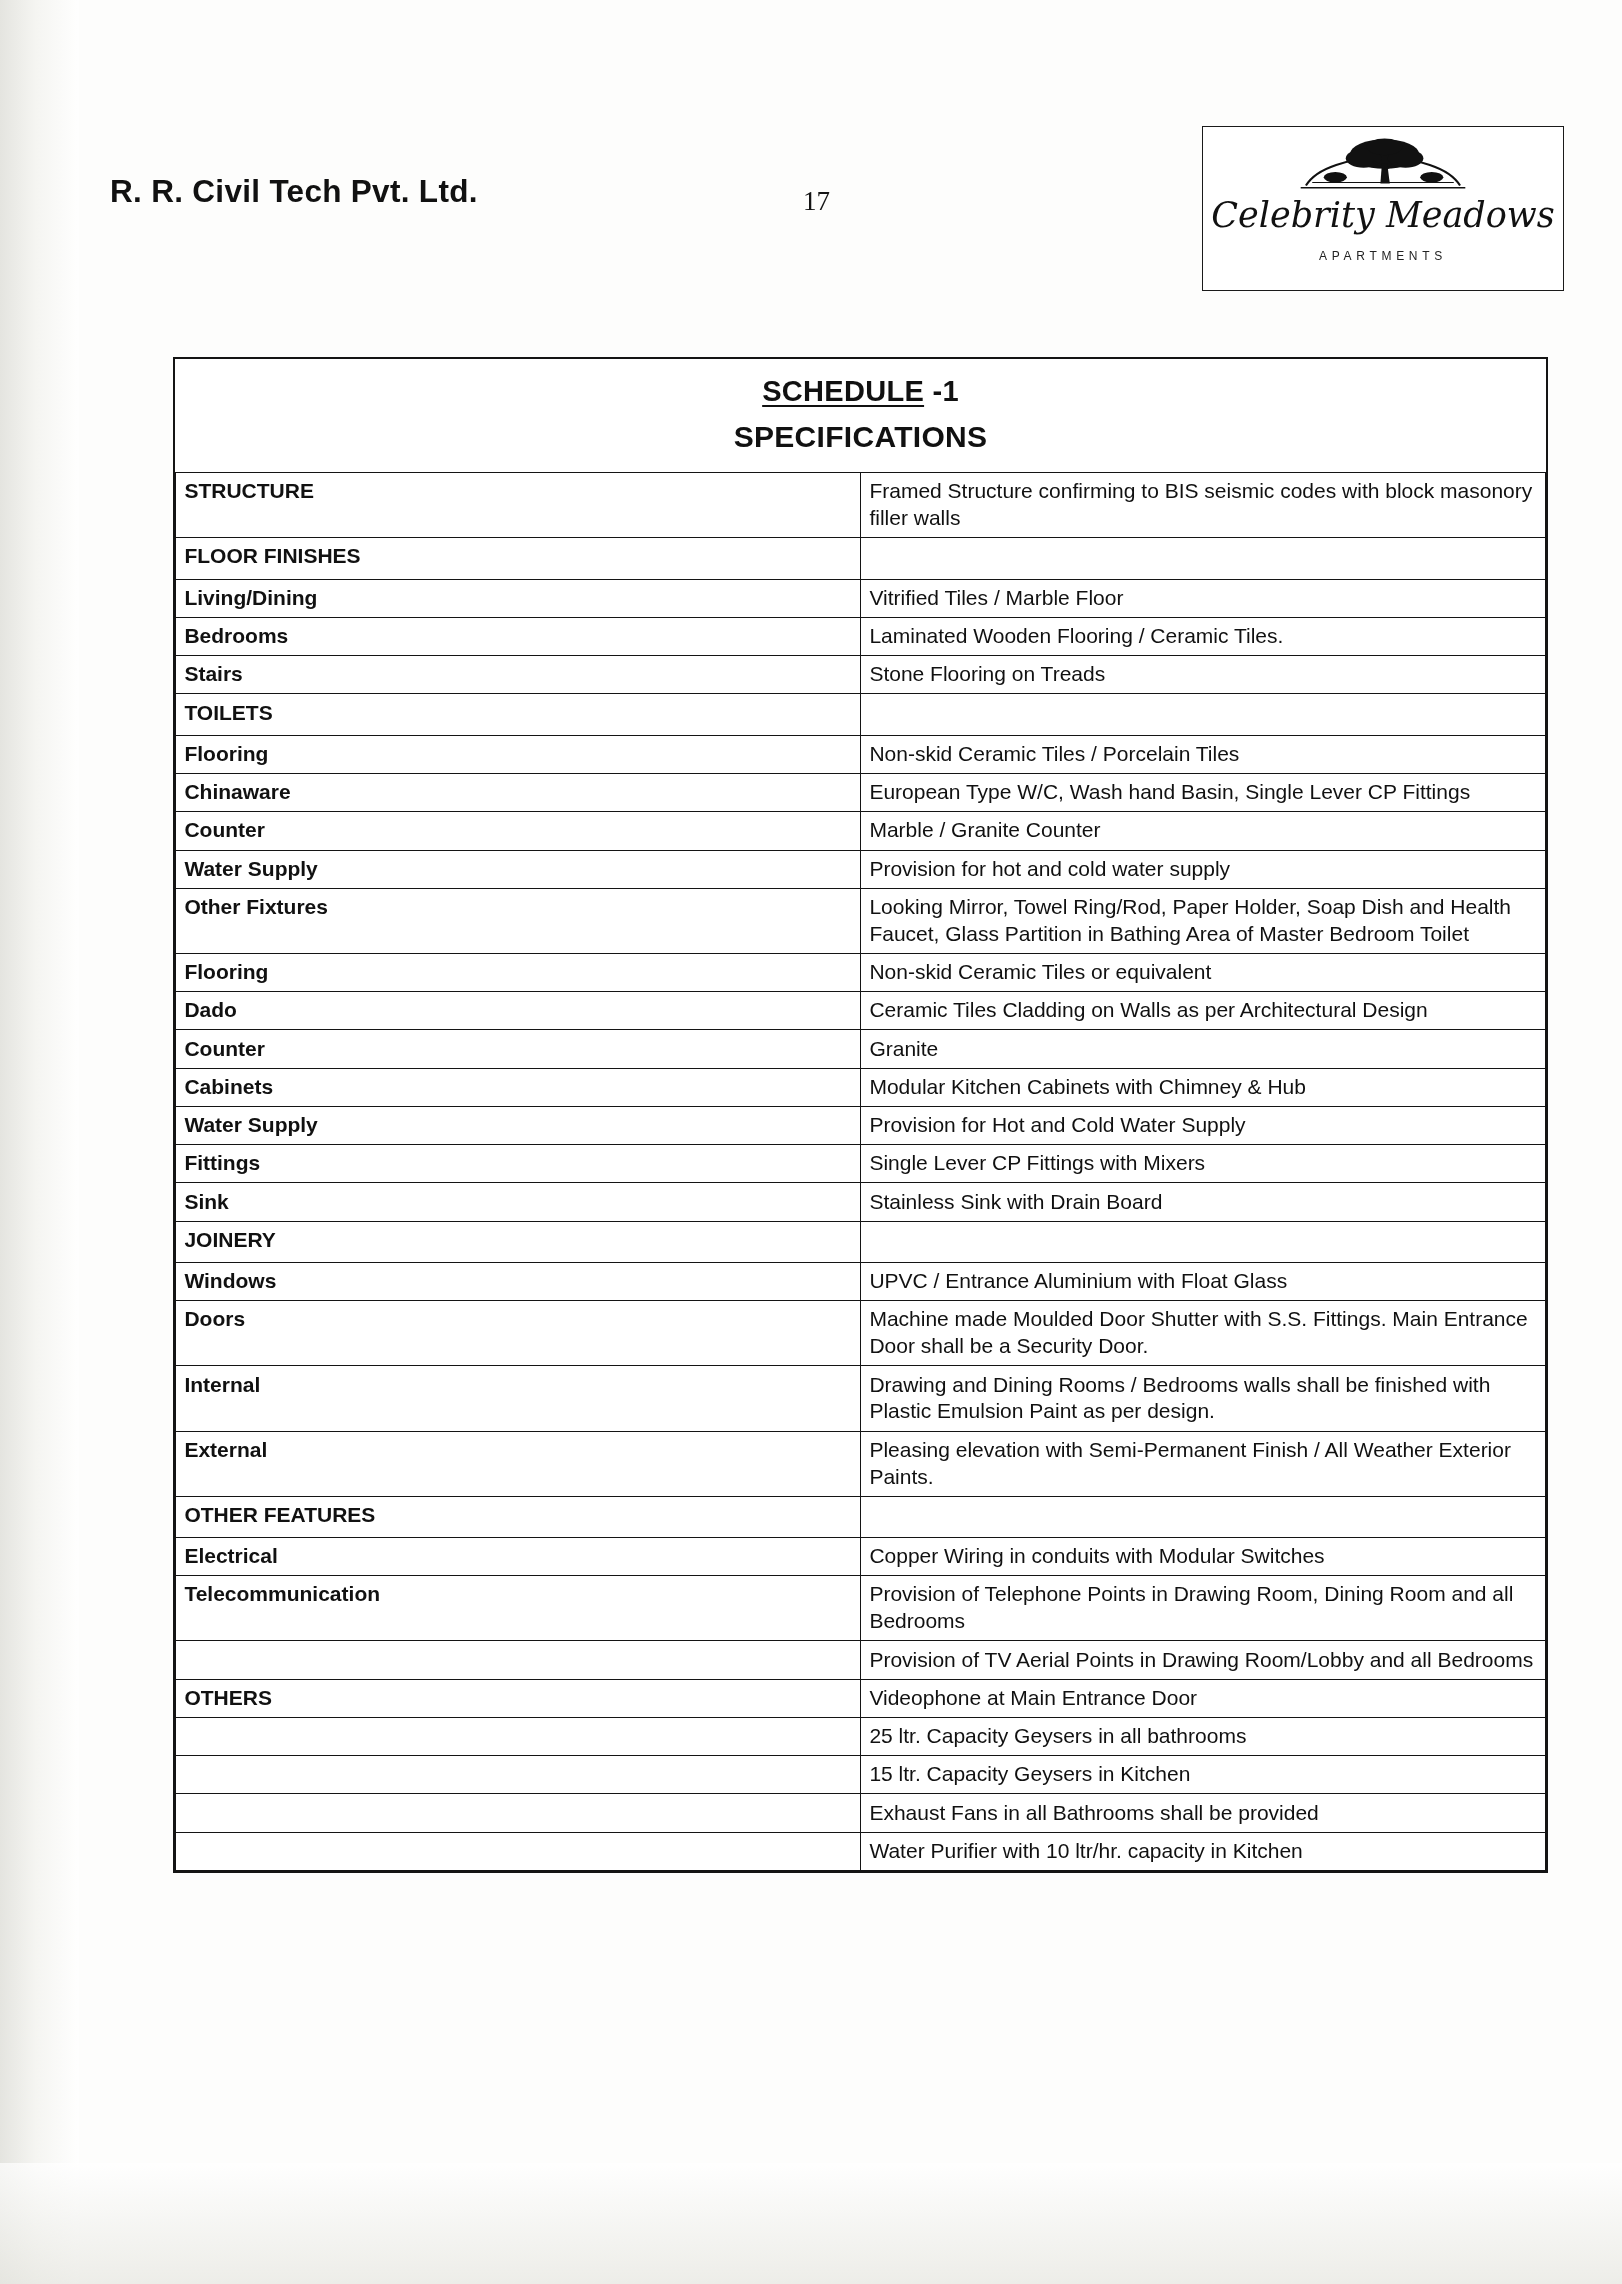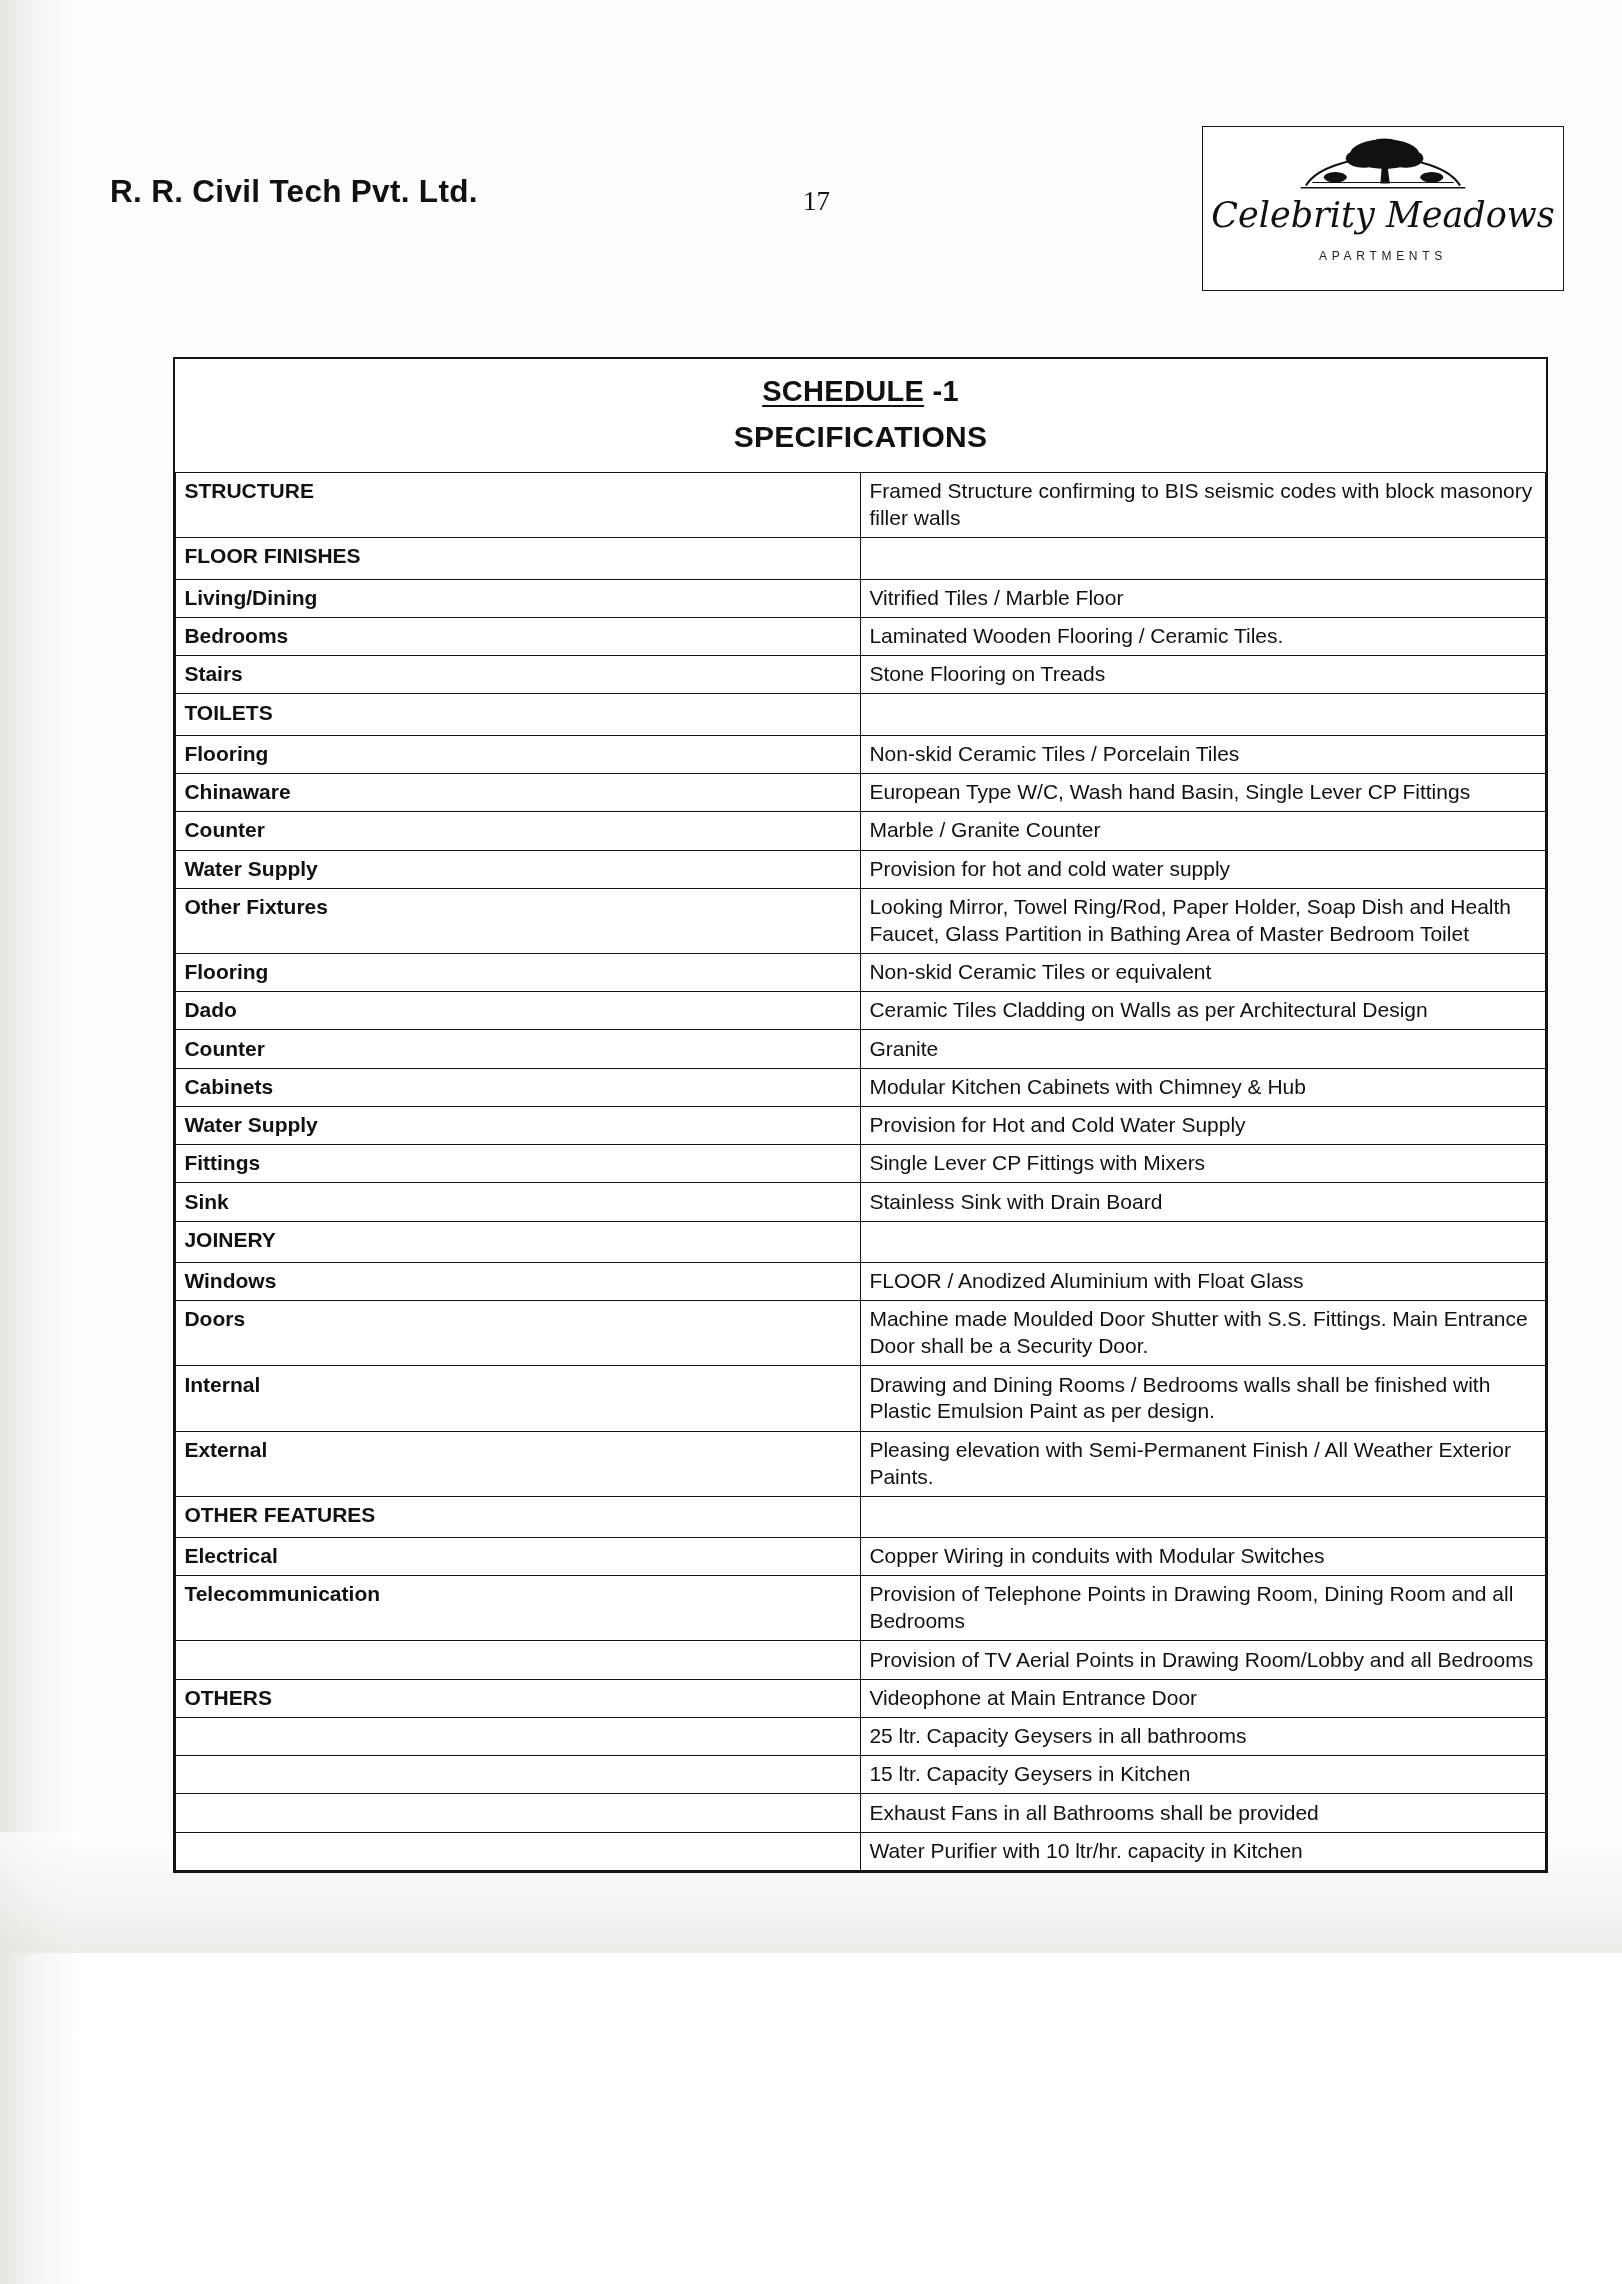--- a/index.html
+++ b/index.html
@@ -12,21 +12,21 @@
     height: 2284px;
     font-family: "Liberation Sans", sans-serif;
     color: #111111;
     position: relative;
     overflow: hidden;
   }
   .page {
     position: absolute;
     left: 0; top: 0;
     width: 1622px;
-    height: 1953px;
+    height: 2284px;
     background: #fdfdfc;
   }
   
   .scan-shade-left {
     position: absolute;
     left: 0; top: 0;
     width: 79px; height: 2284px;
     background: linear-gradient(to right, #dcdcd6 0%, #f2f2ee 45%, #ffffff 100%);
     opacity: 0.75;
   }
@@ -283,21 +283,21 @@
           <tr>
             <td class="label">Sink</td>
             <td class="value">Stainless Sink with Drain Board</td>
           </tr>
           <tr>
             <td class="label">JOINERY</td>
             <td class="value empty"></td>
           </tr>
           <tr>
             <td class="label">Windows</td>
-            <td class="value">FLOOR / Anodized Aluminium with Float Glass</td>
+            <td class="value">UPVC / Entrance Aluminium with Float Glass</td>
           </tr>
           <tr>
             <td class="label">Doors</td>
             <td class="value">Machine made Moulded Door Shutter with S.S. Fittings. Main Entrance Door shall be a Security Door.</td>
           </tr>
           <tr>
             <td class="label">Internal</td>
             <td class="value">Drawing and Dining Rooms / Bedrooms walls shall be finished with Plastic Emulsion Paint as per design.</td>
           </tr>
           <tr>

